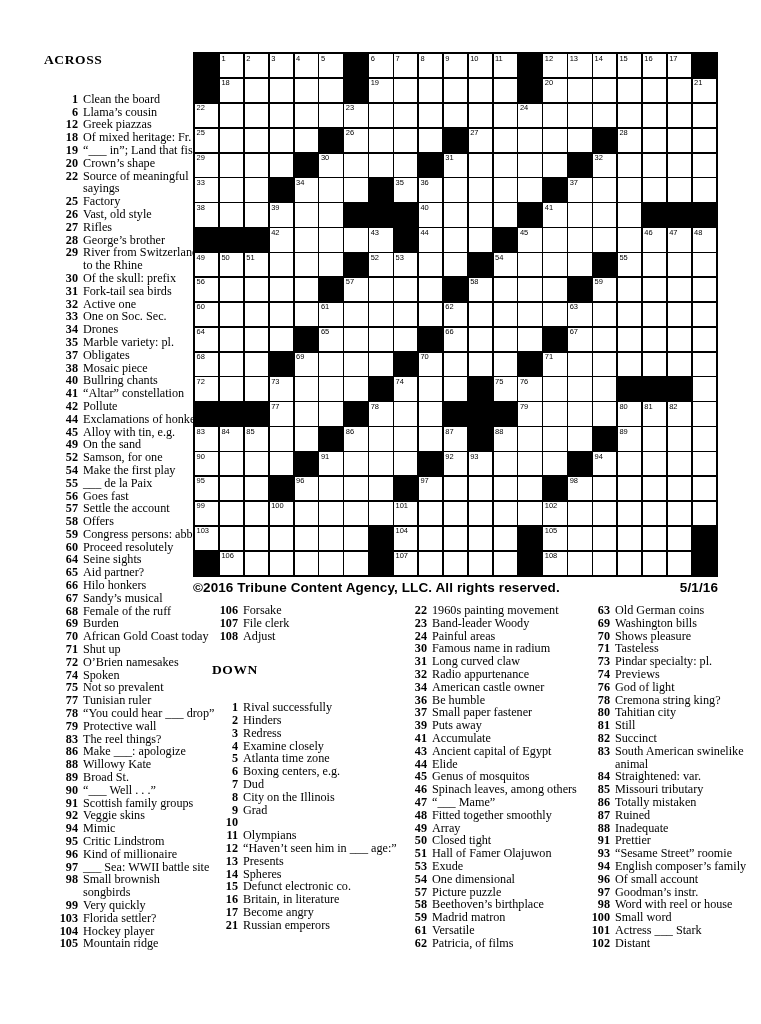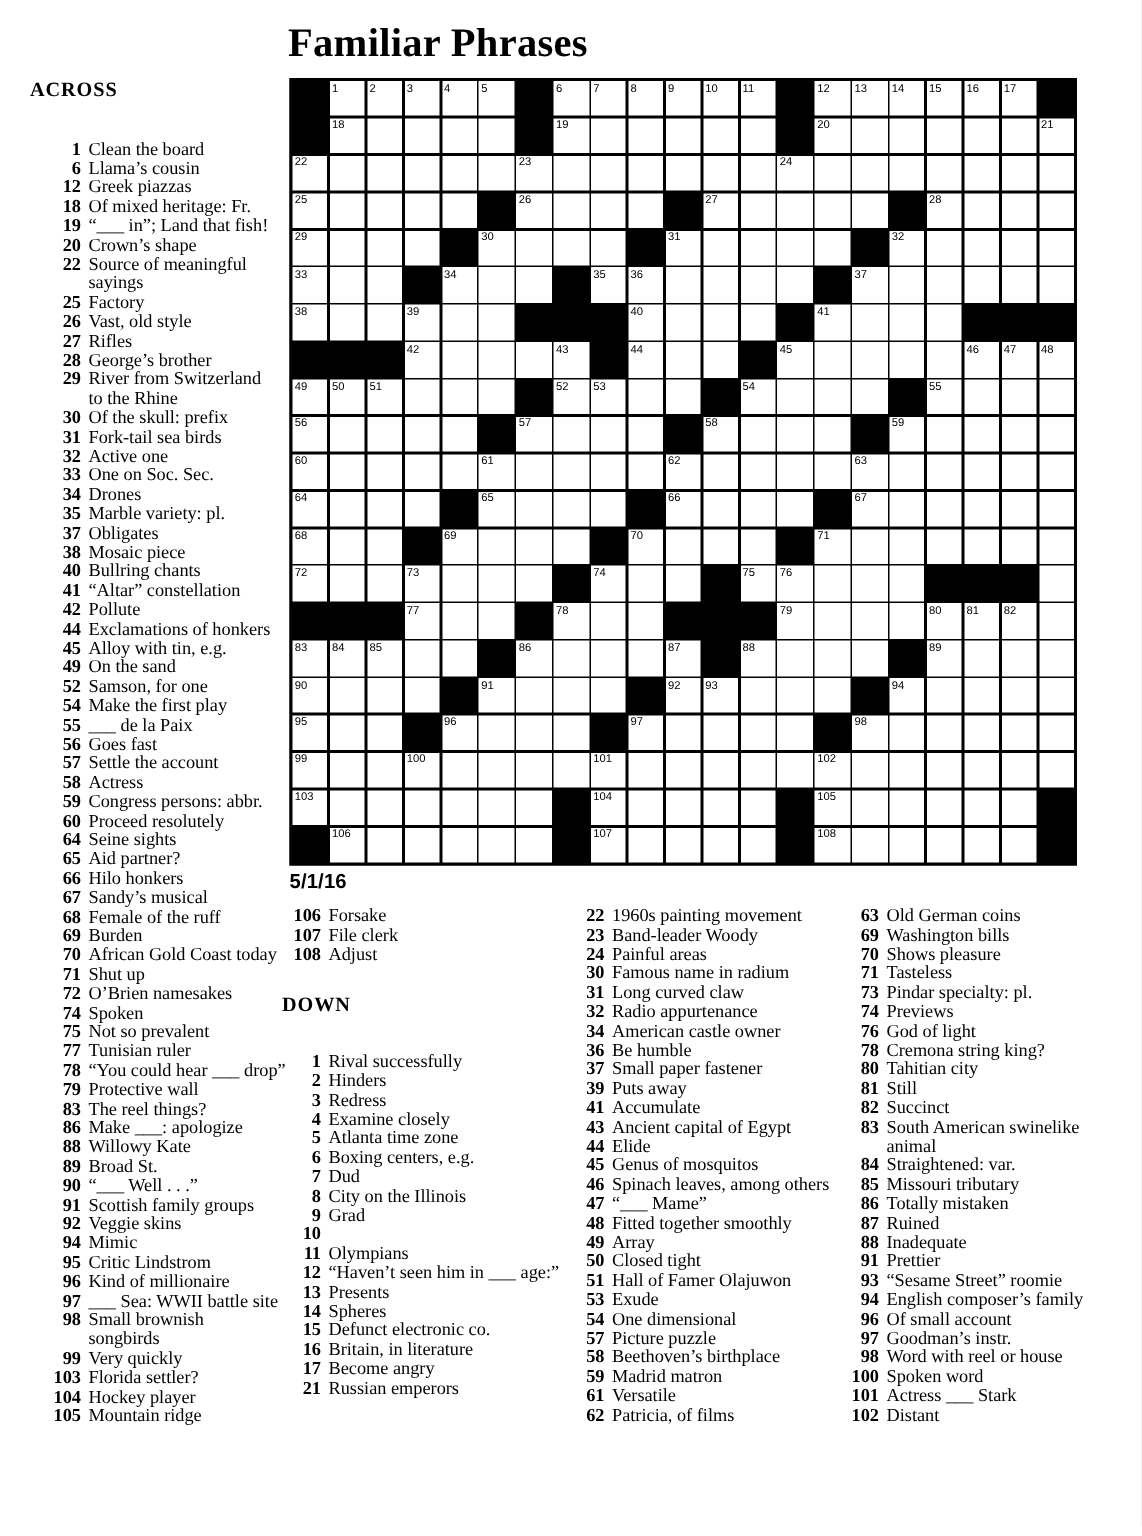--- a/index.html
+++ b/index.html
@@ -12,21 +12,21 @@
     position:absolute; left:192px; top:13px;
     font-size:27px; font-weight:bold; letter-spacing:0.2px;
   }
   .editor {
     position:absolute; right:64px; top:25px; font-size:14.5px;
   }
   .section-head {
     font-size:13.5px; font-weight:bold; letter-spacing:0.6px;
   }
   
-  .clues { position:absolute; font-size:12.2px; line-height:12.8px; }
+  .clues { position:absolute; font-size:12.2px; line-height:12.8px;margin-left:24px; }
   .clue { display:flex; }
   .clue .n { text-align:right; font-weight:bold; padding-right:5px; flex:0 0 auto; }
   .clue .t { white-space:pre-line; }
   .col-across { left:20px; top:54px; width:173px; }
   .col-across .clue-list { margin-top:26px; }
   .col-across .n { width:39px; }
   .col-b { left:188px; top:604px; width:190px; }
   .col-b .n { width:31px; }
   .col-b .down-head { margin-top:22px; margin-bottom:24px; }
   .col-c { left:381px; top:604px; width:182px; }
@@ -52,21 +52,20 @@
     display:flex; justify-content:space-between;
     font-family:"Liberation Sans", sans-serif; font-size:13.5px; font-weight:bold;
     letter-spacing:0.1px;
   }
 </style>
 </head>
 <body>
 
 <div class="page">
 
-  <div class="title">Familiar Phrases</div>
 
   <div class="clues col-across">
     <div class="section-head">ACROSS</div>
     <div class="clue-list" id="across-left">
         <div class="clue">
           <span class="n">1</span>
           <span class="t">Clean the board</span>
         </div>
         <div class="clue">
           <span class="n">6</span>
@@ -185,21 +184,21 @@
         <div class="clue">
           <span class="n">56</span>
           <span class="t">Goes fast</span>
         </div>
         <div class="clue">
           <span class="n">57</span>
           <span class="t">Settle the account</span>
         </div>
         <div class="clue">
           <span class="n">58</span>
-          <span class="t">Actress</span>
+          <span class="t">Offers</span>
         </div>
         <div class="clue">
           <span class="n">59</span>
           <span class="t">Congress persons: abbr.</span>
         </div>
         <div class="clue">
           <span class="n">60</span>
           <span class="t">Proceed resolutely</span>
         </div>
         <div class="clue">
@@ -980,20 +979,21 @@
       </div>
       <div class="cell"></div>
       <div class="cell"></div>
       <div class="cell"></div>
       <div class="cell"></div>
       <div class="cell"></div>
       <div class="cell black"></div>
     </div>
 
   <div class="gridfoot">
+    <span>©2016 Tribune Content Agency, LLC. All rights reserved.</span>
     <span>5/1/16</span>
   </div>
 
   <div class="clues col-b">
     <div id="across-overflow">
         <div class="clue">
           <span class="n">106</span>
           <span class="t">Forsake</span>
         </div>
         <div class="clue">
@@ -1281,21 +1281,21 @@
       <div class="clue">
         <span class="n">97</span>
         <span class="t">Goodman’s instr.</span>
       </div>
       <div class="clue">
         <span class="n">98</span>
         <span class="t">Word with reel or house</span>
       </div>
       <div class="clue">
         <span class="n">100</span>
-        <span class="t">Spoken word</span>
+        <span class="t">Small word</span>
       </div>
       <div class="clue">
         <span class="n">101</span>
         <span class="t">Actress ___ Stark</span>
       </div>
       <div class="clue">
         <span class="n">102</span>
         <span class="t">Distant</span>
       </div>
     </div>

